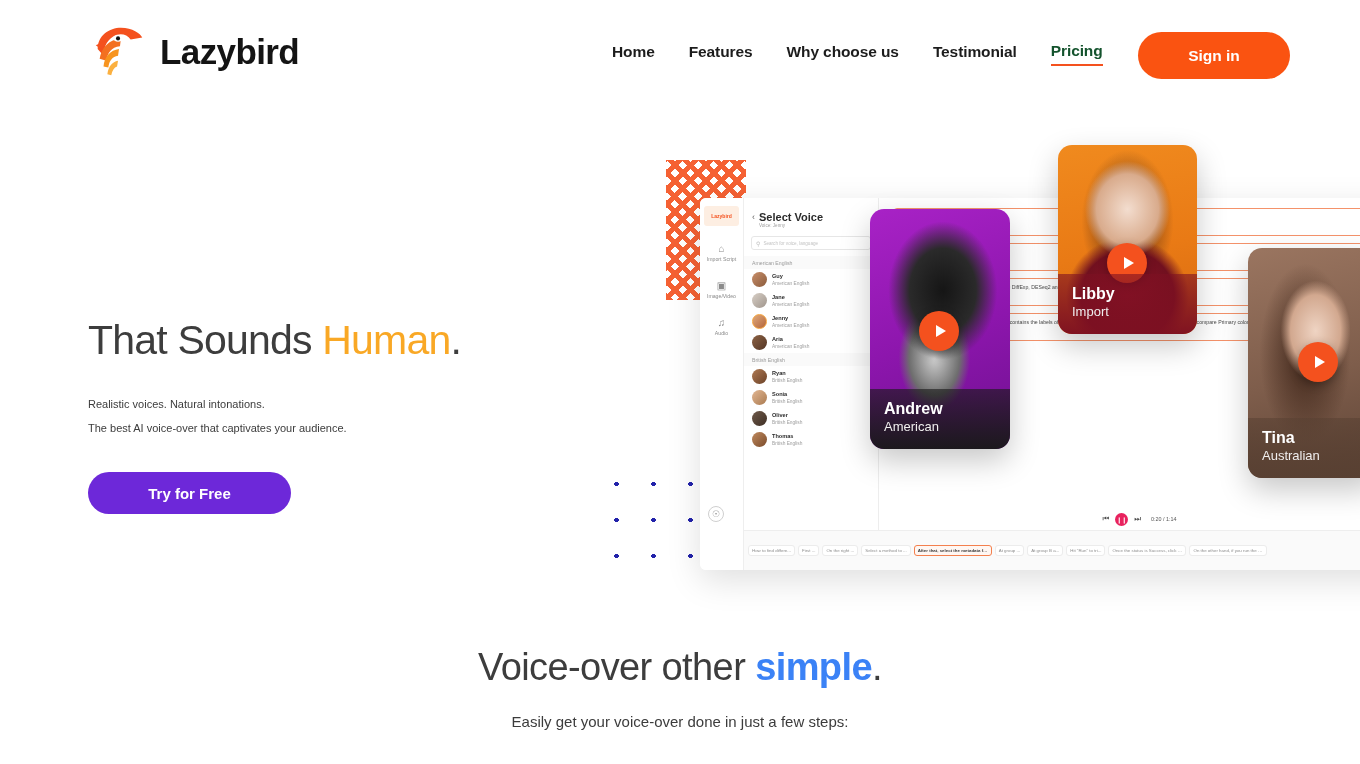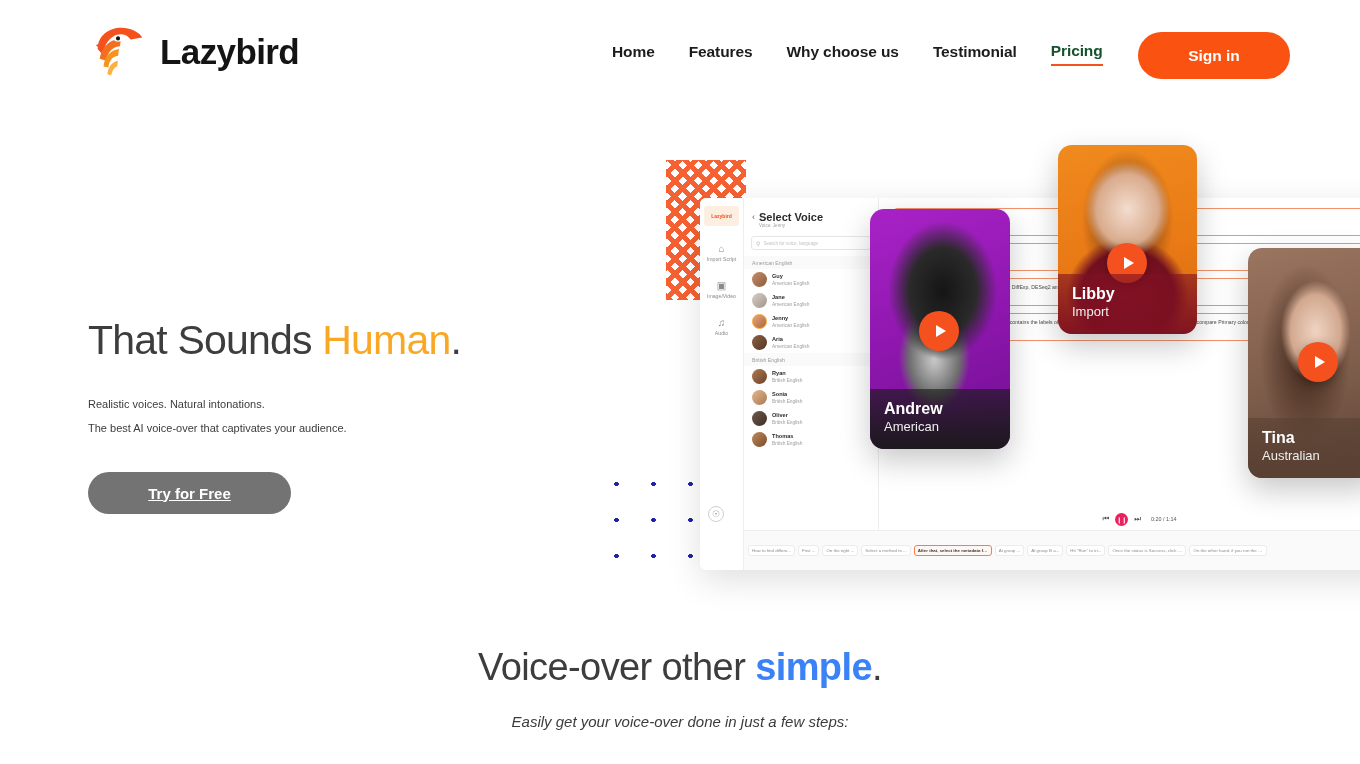--- a/index.html
+++ b/index.html
@@ -50,24 +50,23 @@
   .hero-title {
     font-size: 41px; font-weight: normal; color: #3d3d3d;
     line-height: 52px; letter-spacing: -0.8px; white-space: nowrap;
   }
   .hero-title .hl { color: #f9a825; font-weight: normal; }
   .hero-sub {
     margin-top: 26px; font-size: 11px; color: #3c3c3c; line-height: 24px;
   }
   .cta-btn {
     margin-top: 32px; width: 203px; height: 42px; border-radius: 22px;
-    background: #737373; color: #fff; border: none;
+    background: #6d28d9; color: #fff; border: none;
     font-size: 15px; font-weight: bold; cursor: pointer;
     font-family: "Liberation Sans", sans-serif;
-    text-decoration: underline;
   }
 
   
   .hatch {
     position: absolute; left: 666px; top: 160px; width: 80px; height: 140px;
     background:
       repeating-linear-gradient(45deg, #f4511e 0 5px, transparent 5px 11px),
       repeating-linear-gradient(-45deg, #f4511e 0 5px, transparent 5px 11px);
     opacity: .9;
   }
@@ -237,21 +236,21 @@
   }
   #card-tina .foot { background: linear-gradient(to top, rgba(88,64,50,.97), rgba(88,64,50,.55)); }
   #card-tina .play { left: 50px; top: 94px; width: 40px; height: 40px; }
 
   
   .sec2 { position: absolute; left: 0; top: 646px; width: 1360px; text-align: center; }
   .sec2-title {
     font-size: 38px; color: #3d3d3d; font-weight: normal; letter-spacing: -0.6px;
   }
   .sec2-title .hl { color: #3b82f6; font-weight: bold; }
-  .sec2-sub { margin-top: 24px; font-size: 15px; color: #3c3c3c; font-style: italic; }
+  .sec2-sub { margin-top: 24px; font-size: 15px; color: #3c3c3c; }
 </style>
 </head>
 <body>
 
 <header class="site-header">
   <div class="brand">
     <svg class="brand-mark" viewBox="0 0 64 64">
       <path d="M10 30 C10 16 22 8 34 8 C46 8 54 14 56 18 L44 20 C40 14 32 13 26 17 C18 22 16 30 17 38 Z" fill="#f4511e"></path>
       <path d="M12 40 C14 28 22 20 34 19 L33 27 C24 28 20 34 19 42 Z" fill="#f37021"></path>
       <path d="M16 48 C17 38 23 31 32 30 L31 37 C25 38 22 42 21 49 Z" fill="#f7941e"></path>

